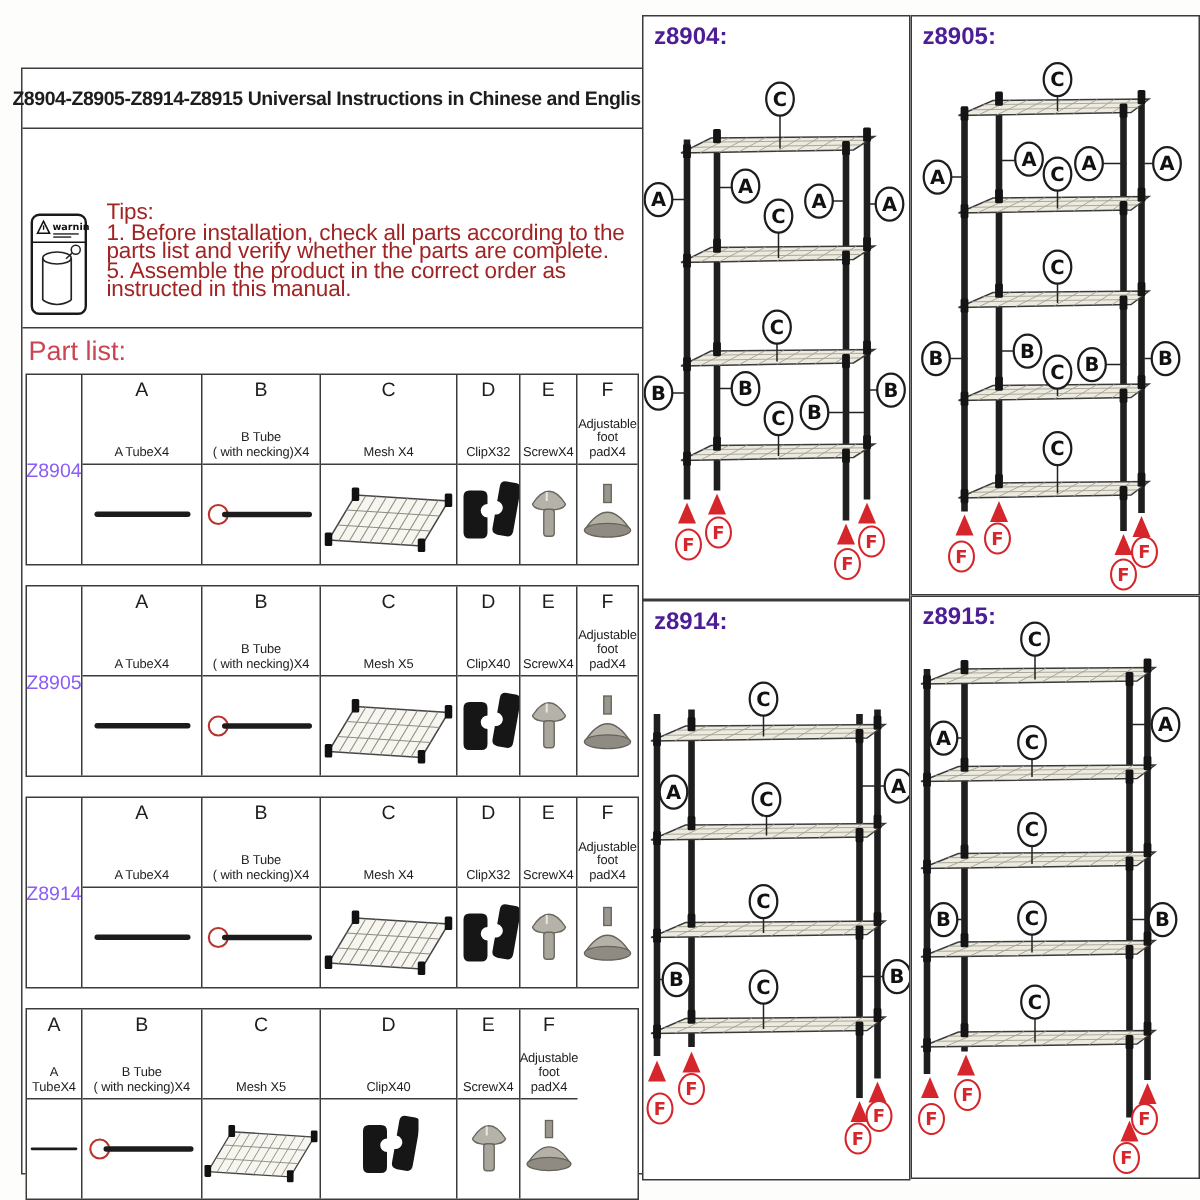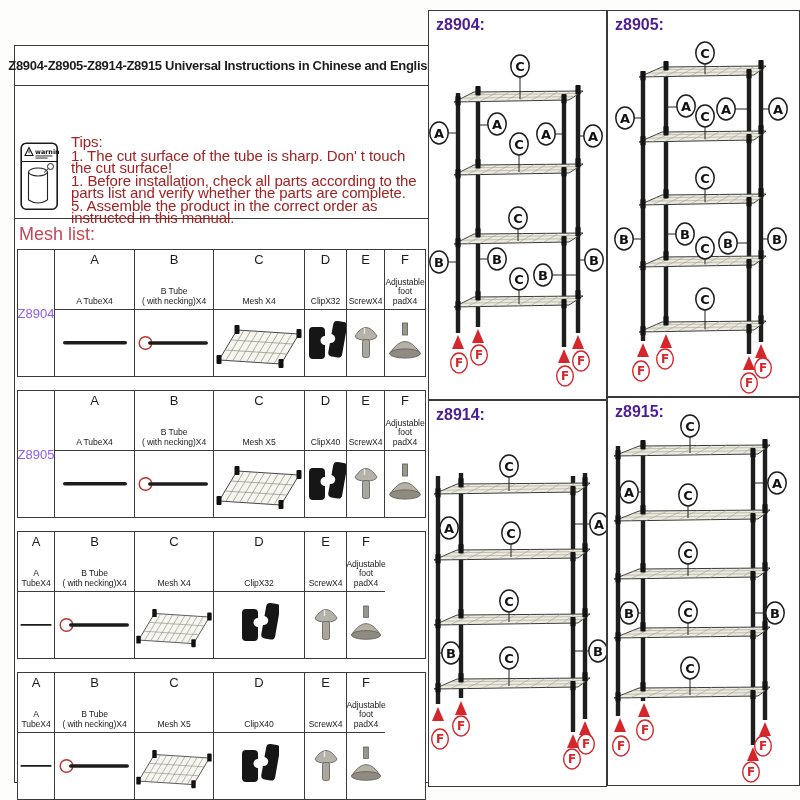--- a/index.html
+++ b/index.html
@@ -57,28 +57,27 @@
         <line x1="2" y1="19.5" x2="37" y2="19.5" stroke="#111" stroke-width="1"></line>
         <ellipse cx="18" cy="30" rx="9.5" ry="4" fill="#fff" stroke="#222" stroke-width="1.1"></ellipse>
         <path d="M8.5,30 V58 M27.5,30 V58" fill="none" stroke="#222" stroke-width="1.1"></path>
         <path d="M8.5,58 Q18,64 27.5,58" fill="none" stroke="#222" stroke-width="1.1"></path>
         <circle cx="30.5" cy="24.5" r="3" fill="none" stroke="#222" stroke-width="1"></circle>
         <line x1="28.2" y1="26.6" x2="24" y2="30.5" stroke="#222" stroke-width="1"></line>
       </svg>
     </div>
     <div class="tipstext">
       <div class="tips-heading">Tips:</div>
-      <div class="tip-line">1. The cut surface of the tube is sharp. Don' t touch the cut surface!</div>
       <div class="tip-line">1. Before installation, check all parts according to the parts list and verify whether the parts are complete.</div>
       <div class="tip-line">5. Assemble the product in the correct order as instructed in this manual.</div>
     </div>
   </div>
 
   <div class="plist">
-    <div class="plist-heading">Mesh list:</div>
+    <div class="plist-heading">Part list:</div>
     <div class="ptable">
         <div class="pmodel">Z8904</div>
         <div class="pcol">
           <div class="phead">
             <div class="pletter">A</div>
             <div class="plabel">A TubeX4</div>
           </div>
           <div class="pimg">
             <svg width="74" height="56" viewBox="0 0 74 56">
               <rect x="5" y="26" width="64" height="3.6" rx="1.8" fill="#1c1c1c"></rect>
@@ -250,20 +249,21 @@
           <div class="pimg">
             <svg width="40" height="58" viewBox="0 0 40 58">
    <rect x="17.5" y="9" width="5" height="12" fill="#9b978e" stroke="#66635b" stroke-width="0.9"></rect>
    <path d="M5,39 q15,-23 30,0 z" fill="#b5b1a7" stroke="#66635b" stroke-width="0.9"></path>
    <ellipse cx="20" cy="39.5" rx="15.4" ry="4.6" fill="#8f8b82" stroke="#66635b" stroke-width="0.9"></ellipse>
  </svg>
           </div>
         </div>
       </div>
     <div class="ptable">
+        <div class="pmodel">Z8914</div>
         <div class="pcol">
           <div class="phead">
             <div class="pletter">A</div>
             <div class="plabel">A TubeX4</div>
           </div>
           <div class="pimg">
             <svg width="74" height="56" viewBox="0 0 74 56">
               <rect x="5" y="26" width="64" height="3.6" rx="1.8" fill="#1c1c1c"></rect>
             </svg>
           </div>

